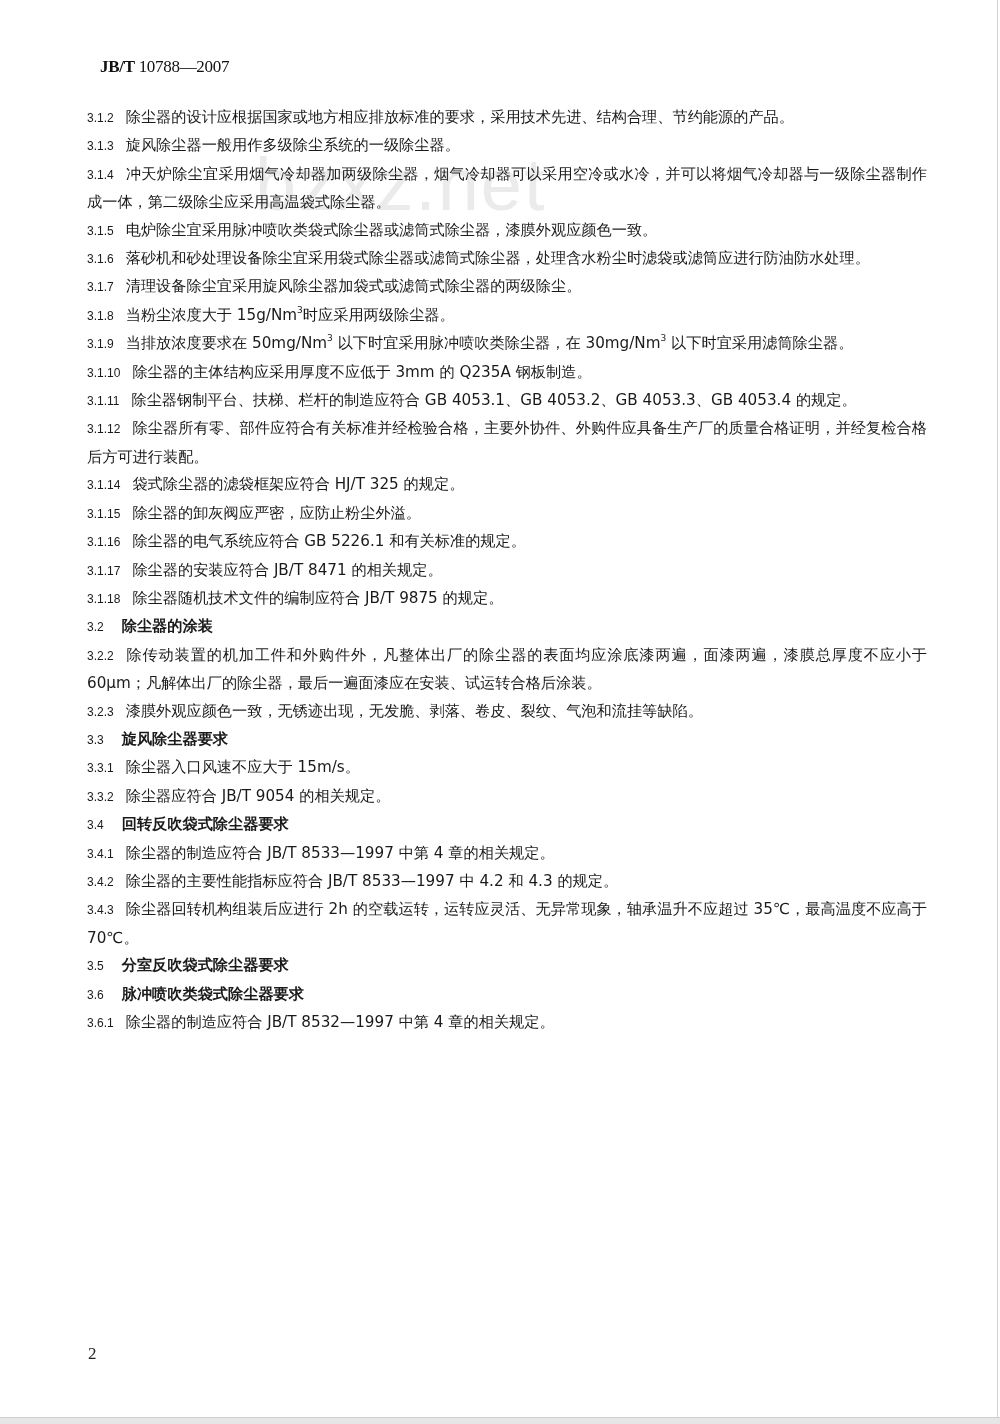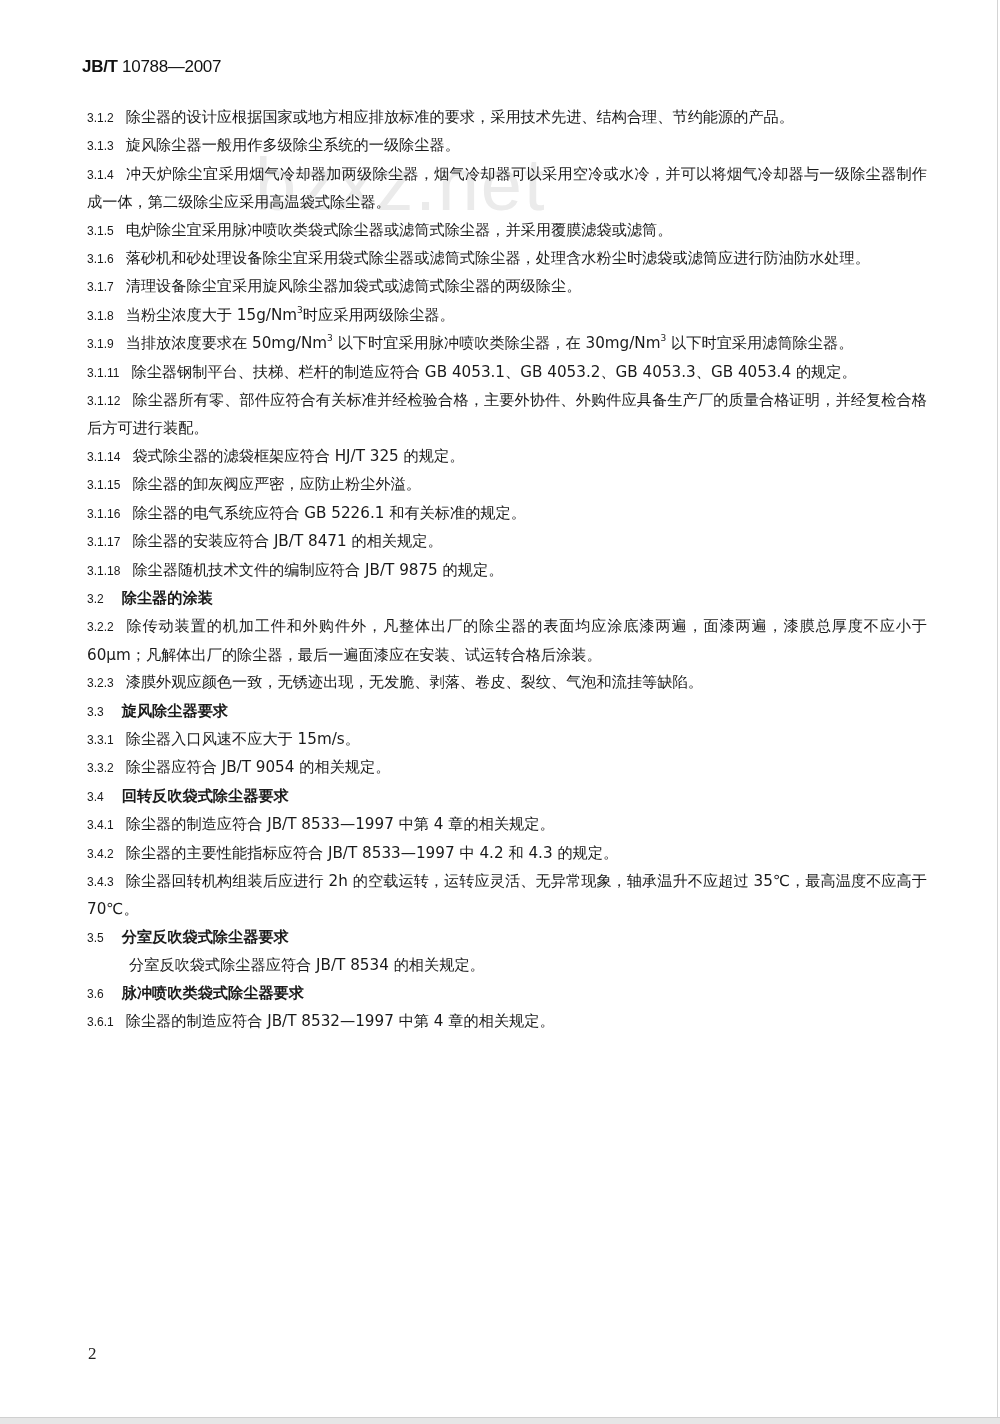--- a/index.html
+++ b/index.html
@@ -5,22 +5,22 @@
   html, body { margin: 0; padding: 0; }
   body {
     width: 1000px; height: 1424px; position: relative; overflow: hidden;
     background: #ffffff;
     font-family: "DejaVu Sans", "Liberation Sans", sans-serif;
     color: #1a1a1a;
   }
   .page-edge-right { position: absolute; top: 0; right: 2px; width: 1px; height: 1418px; background: #d4d4d4; }
   .page-edge-bottom { position: absolute; left: 0; bottom: 0; width: 1000px; height: 6px; background: #e6e6e6; border-top: 1px solid #d0d0d0; }
   .header {
-    position: absolute; left: 82px; top: 57px;
-    font-family: Liberation Sans, sans-serif; font-size: 17px; color: #111;
+    position: absolute; left: 100px; top: 57px;
+    font-family: Liberation Serif, serif; font-size: 17px; color: #111;
     letter-spacing: -0.3px;
   }
   .header .code { font-weight: bold; }
   .watermark {
     position: absolute; left: 255px; top: 148px;
     font-family: "Liberation Sans", sans-serif; font-weight: normal;
     font-size: 74px; color: #ebebeb; letter-spacing: 2px; line-height: 1;
     z-index: 0; user-select: none;
   }
   .content {
@@ -45,44 +45,44 @@
 
 <div class="header">
   <span class="code">JB/T</span>
   <span>10788—2007</span>
 </div>
 
 <div class="content">
   <p class="para"><span class="num">3.1.2</span><span>除尘器的设计应根据国家或地方相应排放标准的要求，采用技术先进、结构合理、节约能源的产品。</span></p>
   <p class="para"><span class="num">3.1.3</span><span>旋风除尘器一般用作多级除尘系统的一级除尘器。</span></p>
   <p class="para"><span class="num">3.1.4</span><span>冲天炉除尘宜采用烟气冷却器加两级除尘器，烟气冷却器可以采用空冷或水冷，并可以将烟气冷却器与一级除尘器制作成一体，第二级除尘应采用高温袋式除尘器。</span></p>
-  <p class="para"><span class="num">3.1.5</span><span>电炉除尘宜采用脉冲喷吹类袋式除尘器或滤筒式除尘器，并采用覆膜滤袋或滤筒。</span></p>
+  <p class="para"><span class="num">3.1.5</span><span>电炉除尘宜采用脉冲喷吹类袋式除尘器或滤筒式除尘器，漆膜外观应颜色一致。</span></p>
   <p class="para"><span class="num">3.1.6</span><span>落砂机和砂处理设备除尘宜采用袋式除尘器或滤筒式除尘器，处理含水粉尘时滤袋或滤筒应进行防油防水处理。</span></p>
   <p class="para"><span class="num">3.1.7</span><span>清理设备除尘宜采用旋风除尘器加袋式或滤筒式除尘器的两级除尘。</span></p>
   <p class="para"><span class="num">3.1.8</span><span>当粉尘浓度大于 15g/Nm</span><sup>3</sup><span>时应采用两级除尘器。</span></p>
   <p class="para"><span class="num">3.1.9</span><span>当排放浓度要求在 50mg/Nm</span><sup>3</sup><span> 以下时宜采用脉冲喷吹类除尘器，在 30mg/Nm</span><sup>3</sup><span> 以下时宜采用滤筒除尘器。</span></p>
+  <p class="para"><span class="num">3.1.10</span><span>除尘器的主体结构应采用厚度不应低于 3mm 的 Q235A 钢板制造。</span></p>
   <p class="para"><span class="num">3.1.11</span><span>除尘器钢制平台、扶梯、栏杆的制造应符合 GB 4053.1、GB 4053.2、GB 4053.3、GB 4053.4 的规定。</span></p>
   <p class="para"><span class="num">3.1.12</span><span>除尘器所有零、部件应符合有关标准并经检验合格，主要外协件、外购件应具备生产厂的质量合格证明，并经复检合格后方可进行装配。</span></p>
   <p class="para"><span class="num">3.1.14</span><span>袋式除尘器的滤袋框架应符合 HJ/T 325 的规定。</span></p>
   <p class="para"><span class="num">3.1.15</span><span>除尘器的卸灰阀应严密，应防止粉尘外溢。</span></p>
   <p class="para"><span class="num">3.1.16</span><span>除尘器的电气系统应符合 GB 5226.1 和有关标准的规定。</span></p>
   <p class="para"><span class="num">3.1.17</span><span>除尘器的安装应符合 JB/T 8471 的相关规定。</span></p>
   <p class="para"><span class="num">3.1.18</span><span>除尘器随机技术文件的编制应符合 JB/T 9875 的规定。</span></p>
   <p class="para sec"><span class="num">3.2</span><span>除尘器的涂装</span></p>
   <p class="para"><span class="num">3.2.2</span><span>除传动装置的机加工件和外购件外，凡整体出厂的除尘器的表面均应涂底漆两遍，面漆两遍，漆膜总厚度不应小于 60μm；凡解体出厂的除尘器，最后一遍面漆应在安装、试运转合格后涂装。</span></p>
   <p class="para"><span class="num">3.2.3</span><span>漆膜外观应颜色一致，无锈迹出现，无发脆、剥落、卷皮、裂纹、气泡和流挂等缺陷。</span></p>
   <p class="para sec"><span class="num">3.3</span><span>旋风除尘器要求</span></p>
   <p class="para"><span class="num">3.3.1</span><span>除尘器入口风速不应大于 15m/s。</span></p>
   <p class="para"><span class="num">3.3.2</span><span>除尘器应符合 JB/T 9054 的相关规定。</span></p>
   <p class="para sec"><span class="num">3.4</span><span>回转反吹袋式除尘器要求</span></p>
   <p class="para"><span class="num">3.4.1</span><span>除尘器的制造应符合 JB/T 8533—1997 中第 4 章的相关规定。</span></p>
   <p class="para"><span class="num">3.4.2</span><span>除尘器的主要性能指标应符合 JB/T 8533—1997 中 4.2 和 4.3 的规定。</span></p>
   <p class="para"><span class="num">3.4.3</span><span>除尘器回转机构组装后应进行 2h 的空载运转，运转应灵活、无异常现象，轴承温升不应超过 35℃，最高温度不应高于 70℃。</span></p>
   <p class="para sec"><span class="num">3.5</span><span>分室反吹袋式除尘器要求</span></p>
-  <p class="para indent"><span>分室反吹袋式除尘器应符合 JB/T 8534 的相关规定。</span></p>
   <p class="para sec"><span class="num">3.6</span><span>脉冲喷吹类袋式除尘器要求</span></p>
   <p class="para"><span class="num">3.6.1</span><span>除尘器的制造应符合 JB/T 8532—1997 中第 4 章的相关规定。</span></p>
 </div>
 
 <div class="page-number">2</div>
 
 <div class="page-edge-right"></div>
 <div class="page-edge-bottom"></div>
 
 </body></html>

